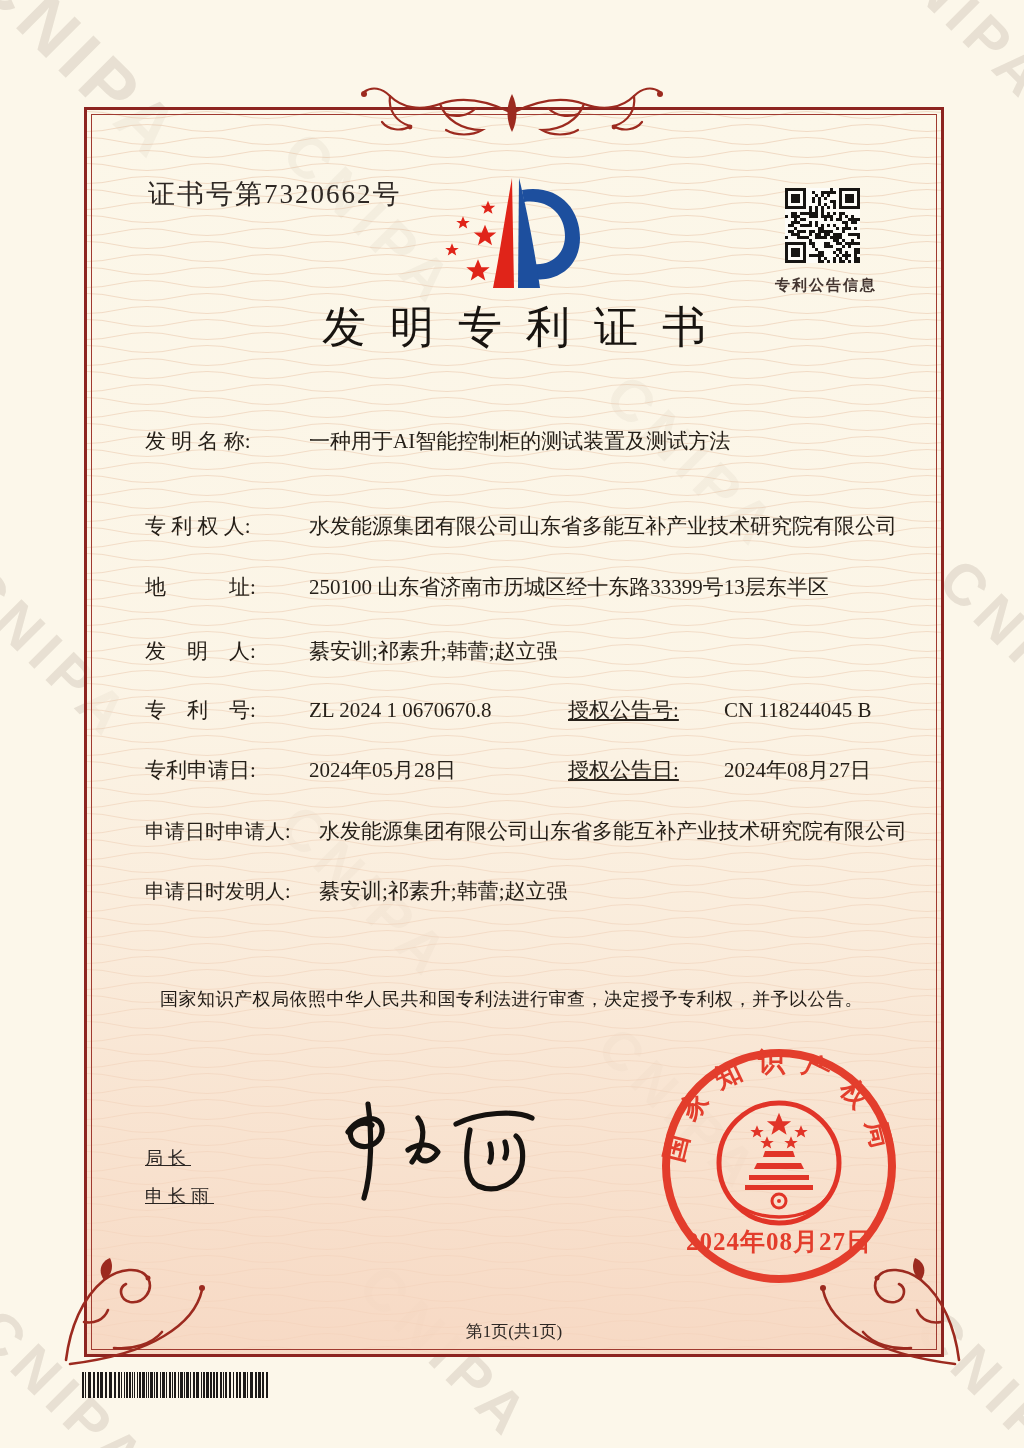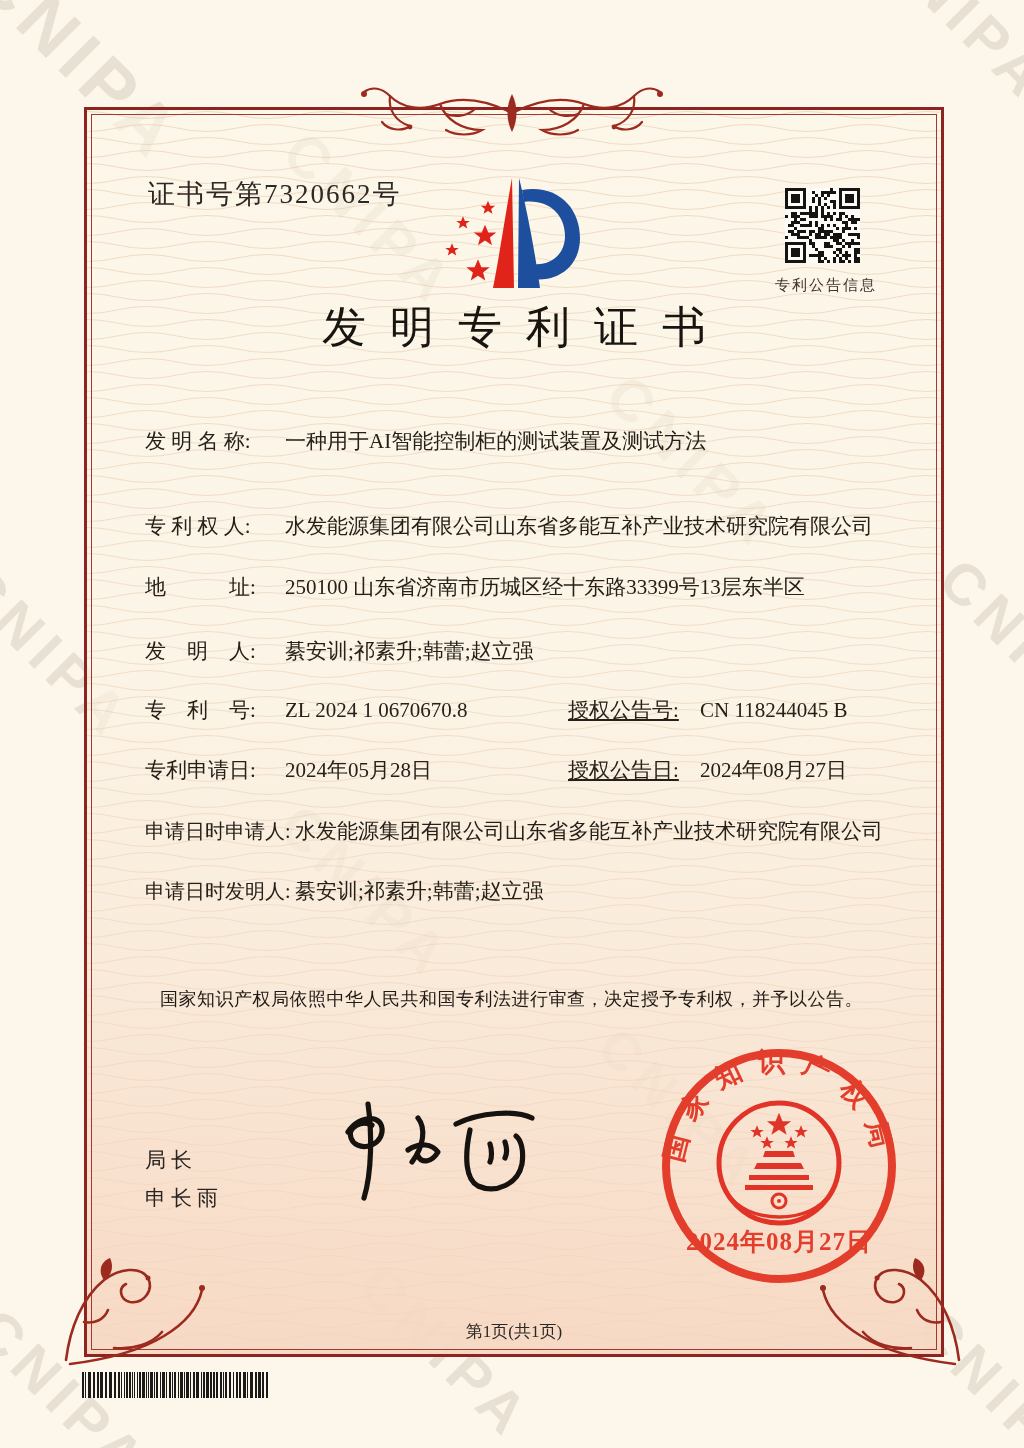--- a/index.html
+++ b/index.html
@@ -53,35 +53,35 @@
   .abs{position:absolute;z-index:5;}
 
   .cert-no{left:148px;top:176px;font-size:27px;letter-spacing:2px;color:#2e2824;}
 
   .title{
     left:84px;top:298px;width:860px;text-align:center;
     font-size:44px;font-weight:normal;letter-spacing:24px;
     color:#181410;text-indent:24px;
   }
 
-  .row{display:flex;align-items:flex-start;font-size:21px;line-height:29px;color:#262019;}
+  .row{display:flex;align-items:flex-start;font-size:21px;line-height:29px;color:#262019;gap:24px;}
   .row .lbl{flex:0 0 140px;white-space:nowrap;}
   .row .val{white-space:nowrap;text-align:right;}
   .row .vcol{display:flex;flex-direction:row;}
   .row.right .lbl{flex:0 0 132px;text-decoration:underline;}
 
   .statement{font-size:18px;line-height:26px;color:#1f1a15;letter-spacing:0.5px;white-space:nowrap;}
 
   .officer{font-family:"Liberation Sans","DejaVu Sans",sans-serif;
-    font-size:21px;letter-spacing:5px;color:#2a2522;}
+    font-size:18px;letter-spacing:5px;color:#2a2522;text-decoration:underline;}
 
   .footer-page{left:84px;top:1320px;width:860px;text-align:center;font-size:17px;color:#2e2824;}
 
   .qr-caption{left:760px;top:276px;width:132px;text-align:center;
-    font-size:15px;letter-spacing:2px;color:#433530;font-weight:normal;}
+    font-size:15px;letter-spacing:2px;color:#433530;font-weight:bold;}
 
   svg{display:block;}
 </style>
 </head>
 <body>
 
 <div class="page">
 
   <svg width="0" height="0" style="position:absolute" aria-hidden="true">
     <defs>

